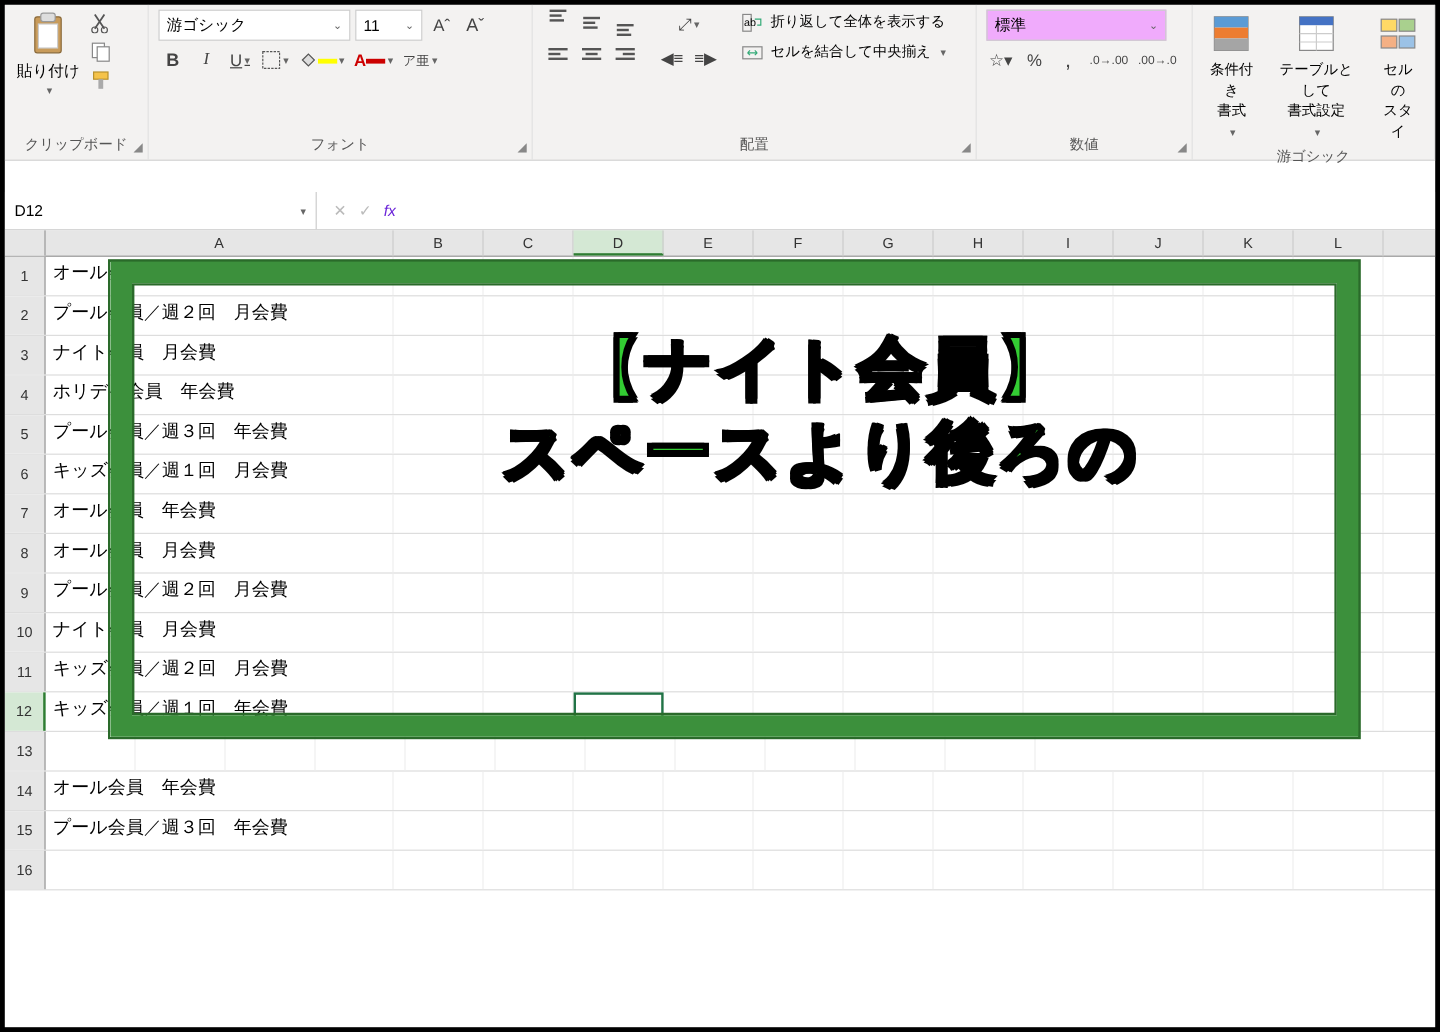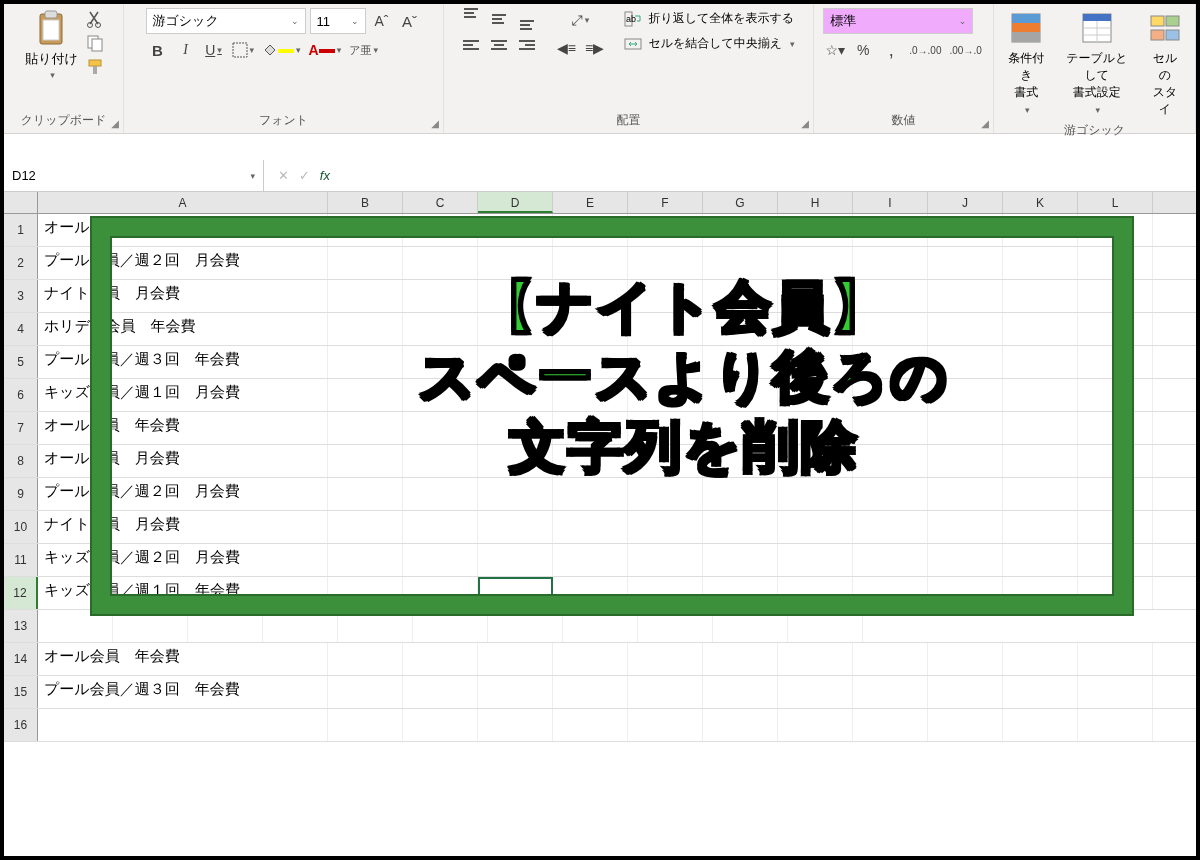--- a/index.html
+++ b/index.html
@@ -1,18 +1,18 @@
 <!DOCTYPE html>
 <html><head>
 <meta charset="utf-8">
 <style>
 * { box-sizing: border-box; margin: 0; padding: 0; }
 body { font-family: "Yu Gothic", "Meiryo", sans-serif; font-size: 13px; background: #fff; width: 1200px; height: 860px; overflow: hidden; border: 4px solid #000; }
 .ribbon { background: #f3f2f1; border-bottom: 1px solid #d4d4d4; display: flex; height: 130px; }
-.ribbon-group { border-right: 1px solid #e1e1e1; padding: 4px 8px 2px; display: flex; flex-direction: column; justify-content: space-between; position: relative; align-items: center; }
+.ribbon-group { border-right: 1px solid #e1e1e1; padding: 4px 8px 2px; display: flex; flex-direction: column; justify-content: space-between; position: relative; }
 .ribbon-group-label { text-align: center; font-size: 12px; color: #555; padding: 2px 0; }
 .ribbon-group-label .launcher { position: absolute; right: 4px; bottom: 4px; font-size: 10px; color: #888; }
 .ribbon-content { flex: 1; display: flex; align-items: flex-start; gap: 6px; }
 .vert-stack { display: flex; flex-direction: column; gap: 4px; }
 .paste-btn { display: flex; flex-direction: column; align-items: center; gap: 2px; padding: 2px; }
 .clipboard-icon { width: 32px; height: 38px; }
 .small-icons { display: flex; flex-direction: column; gap: 6px; padding-top: 2px; }
 .small-icon { width: 18px; height: 18px; }
 .font-row { display: flex; gap: 4px; align-items: center; }
 .font-select { width: 160px; height: 26px; border: 1px solid #ccc; background: #fff; padding: 2px 6px; display: flex; align-items: center; justify-content: space-between; }
@@ -28,21 +28,21 @@
 .merge-btn { display: flex; align-items: center; gap: 6px; font-size: 12px; padding: 2px 4px; }
 .num-format { width: 150px; height: 26px; border: 1px solid #ccc; background: #f0abfc; padding: 2px 6px; display: flex; align-items: center; justify-content: space-between; }
 .big-btn { display: flex; flex-direction: column; align-items: center; gap: 4px; padding: 2px 4px; font-size: 12px; }
 .big-btn svg { width: 36px; height: 36px; }
 .lines3 { display: flex; flex-direction: column; gap: 2px; }
 .lines3 span { display: block; width: 16px; height: 2px; background: #555; }
 
 .name-box-row { display: flex; align-items: center; height: 32px; border-bottom: 1px solid #ccc; background: #fff; margin-top: 26px; }
 .name-box { width: 260px; border-right: 1px solid #ccc; height: 100%; display: flex; align-items: center; padding: 0 8px; justify-content: space-between; }
 .fx-area { display: flex; align-items: center; gap: 10px; padding: 0 14px; color: #888; }
-.fx-label { font-style: italic; color: #14532d; }
+.fx-label { font-style: italic; color: #6d28d9; }
 
 .sheet { position: relative; }
 .col-headers { display: flex; background: #e6e6e6; border-bottom: 1px solid #999; height: 22px; }
 .corner { width: 34px; border-right: 1px solid #999; background: #e6e6e6; }
 .col-h { border-right: 1px solid #ccc; text-align: center; font-size: 12px; color: #333; line-height: 22px; }
 .col-A { width: 290px; }
 .col-BCDE { width: 75px; }
 .col-h.selected { background: #d4e8d4; border-bottom: 2px solid #2e7d32; }
 .grid-body { position: relative; }
 .row { display: flex; height: 33px; border-bottom: 1px solid #ddd; }
@@ -547,15 +547,14 @@
       <div class="sel-cell" style="left: 474px; top: 363px;">
         <div class="sel-handle"></div>
       </div>
     </div>
 
   <div class="green-frame" style="left:88px; top:26px; width:1040px; height:396px;"></div>
 
   <div class="overlay-text" style="left:300px; top:80px; width:760px;">
     <div>【ナイト会員】</div>
     <div>スペースより後ろの</div>
-    <div>文字列を削除</div>
   </div>
 </div>
 
 </body></html>

